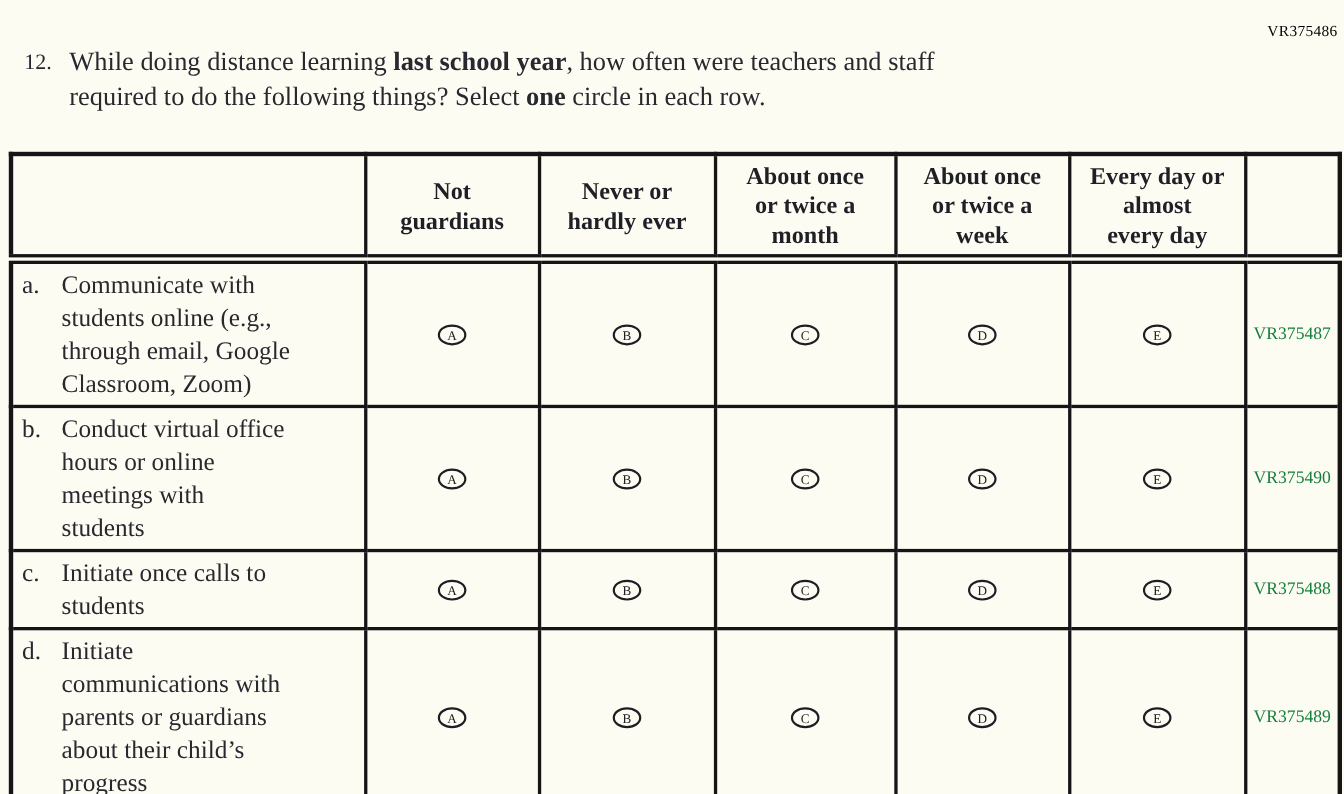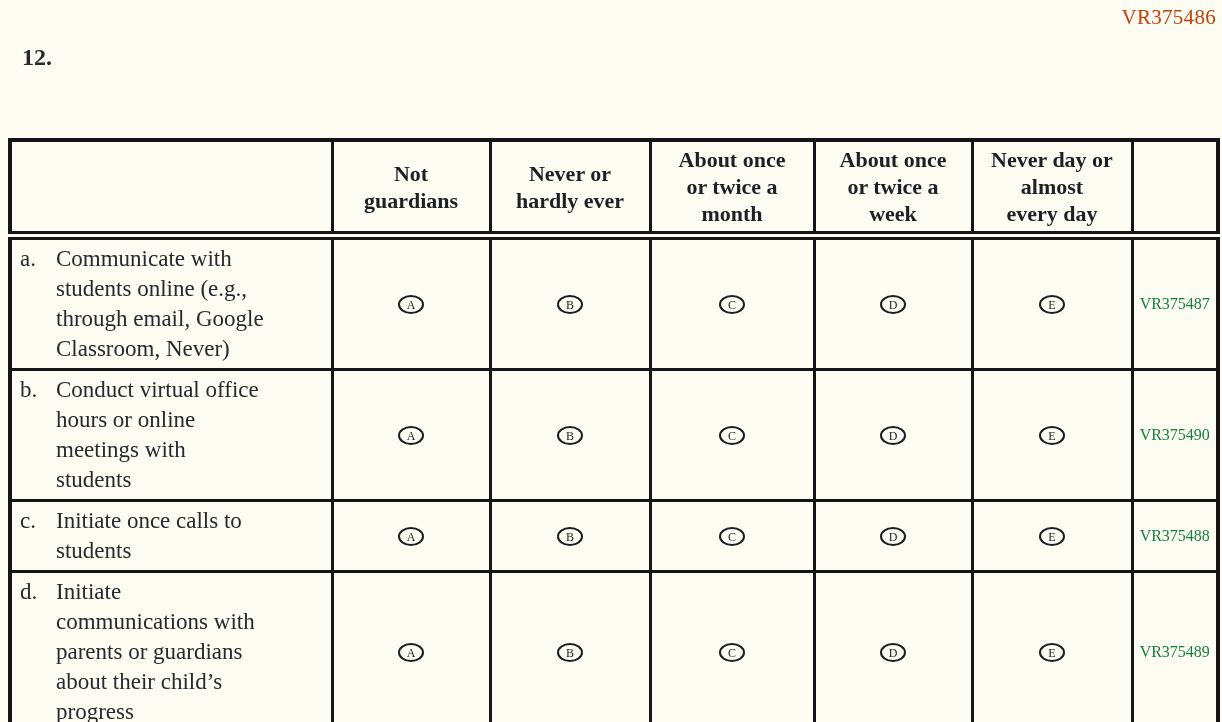--- a/index.html
+++ b/index.html
@@ -9,38 +9,38 @@
     height: 722px;
     position: relative;
     background: #fdfcf3;
     font-family: "Liberation Serif", serif;
     color: #28282f;
     overflow: hidden;
   }
 
   .page-code-top {
     position: absolute;
-    top: 5px;
+    top: 22px;
     right: 6px;
-    font-size: 21px;
-    color: #c2410c;
+    font-size: 14px;
+    color: #000000;
     letter-spacing: 0.3px;
   }
 
   .question {
     position: absolute;
     left: 22px;
     top: 42px;
     display: flex;
     width: 1060px;
   }
   .q-number {
     flex: 0 0 41px;
-    font-weight: bold;
-    font-size: 24px;
+    font-weight: normal;
+    font-size: 20px;
     line-height: 31px;
   }
   .q-text {
     font-size: 24px;
     line-height: 31px;
     white-space: pre-line;
     max-width: 1010px;
   }
   .q-text .bold { font-weight: bold; }
 
@@ -114,20 +114,22 @@
     padding: 0 2px;
   }
 </style>
 </head>
 <body>
 
 <div class="page-code-top">VR375486</div>
 
 <div class="question">
   <div class="q-number">12.</div>
+  <div class="q-text"><span>While doing distance learning </span><span class="bold">last school year</span><span>, how often were teachers and staff
+required to do the following things? Select </span><span class="bold">one</span><span> circle in each row.</span></div>
 </div>
 
 <table class="survey-table">
   <colgroup>
     <col style="width:322px">
     <col style="width:158px">
     <col style="width:160px">
     <col style="width:164px">
     <col style="width:158px">
     <col style="width:160px">
@@ -139,35 +141,35 @@
       <th>Not
 guardians</th>
       <th>Never or
 hardly ever</th>
       <th>About once
 or twice a
 month</th>
       <th>About once
 or twice a
 week</th>
-      <th>Never day or
+      <th>Every day or
 almost
 every day</th>
       <th></th>
     </tr>
   </thead>
   <tbody>
     <tr class="r-a">
       <td class="label-cell">
         <div class="rowlabel">
           <span class="row-letter">a.</span>
           <span class="row-labeltext">Communicate with
 students online (e.g.,
 through email, Google
-Classroom, Never)</span>
+Classroom, Zoom)</span>
         </div>
       </td>
       <td class="option-cell"><span class="option-circle">A</span></td>
       <td class="option-cell"><span class="option-circle">B</span></td>
       <td class="option-cell"><span class="option-circle">C</span></td>
       <td class="option-cell"><span class="option-circle">D</span></td>
       <td class="option-cell"><span class="option-circle">E</span></td>
       <td class="code-cell">VR375487</td>
     </tr>
     <tr class="r-b">

